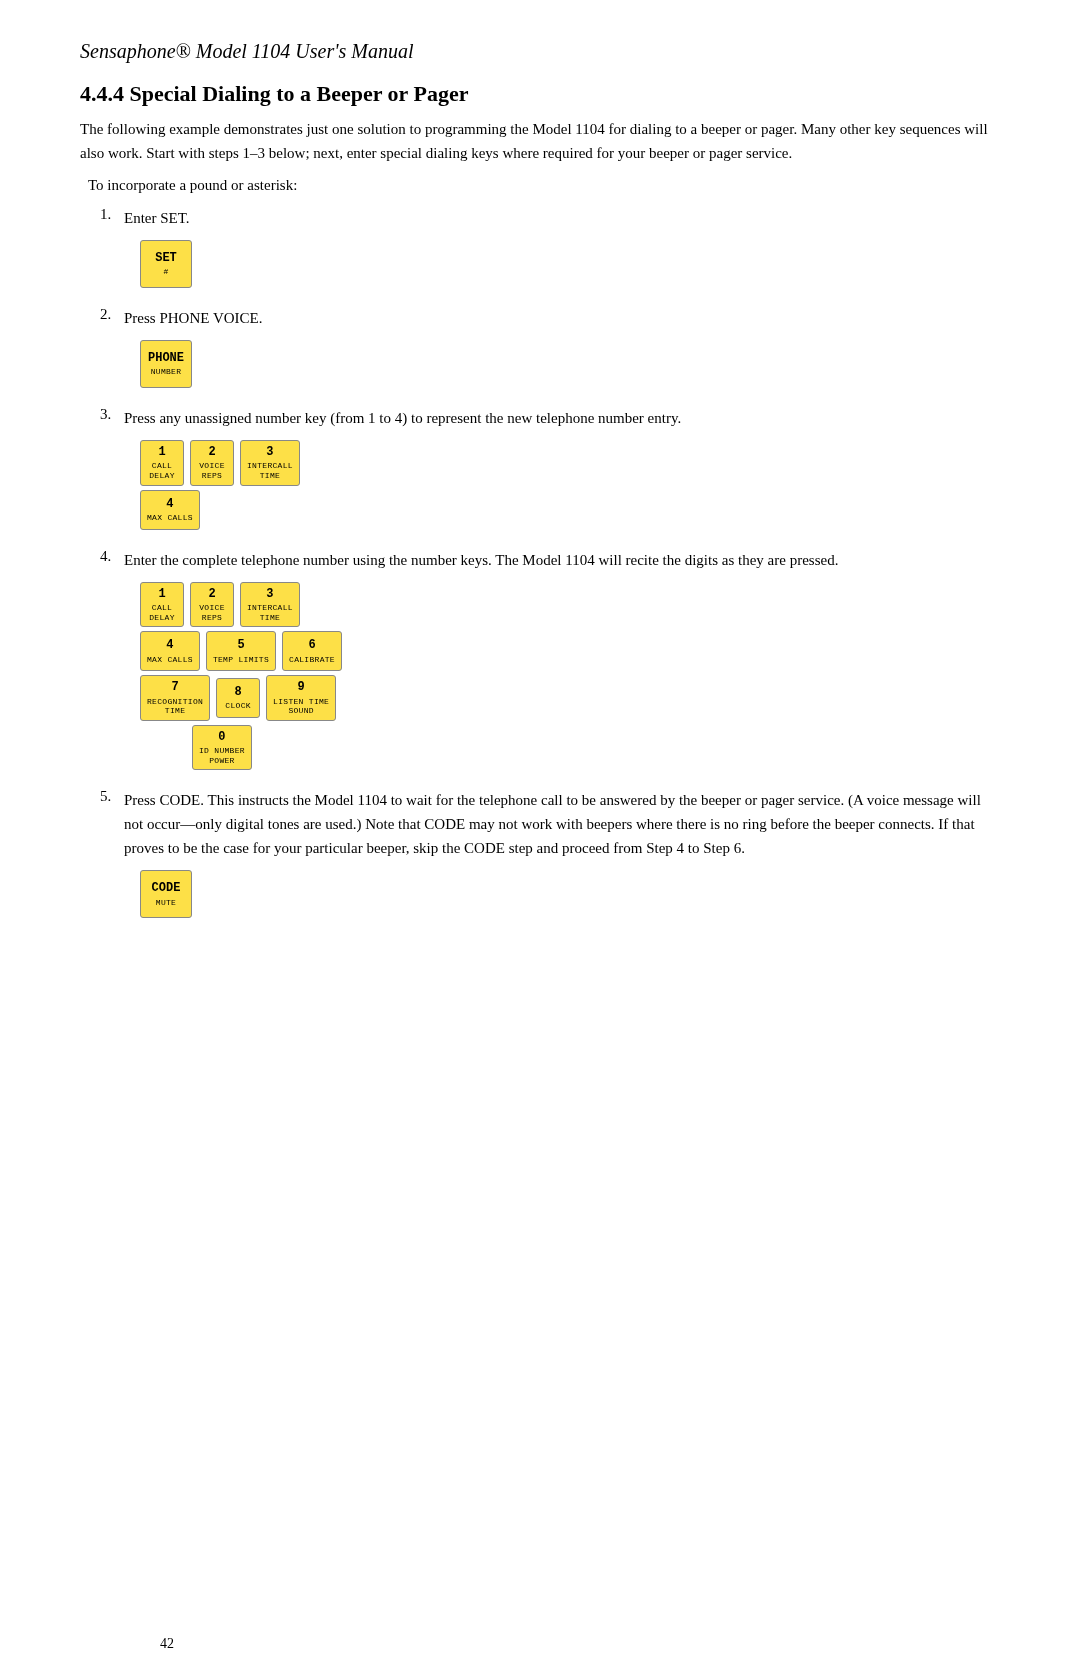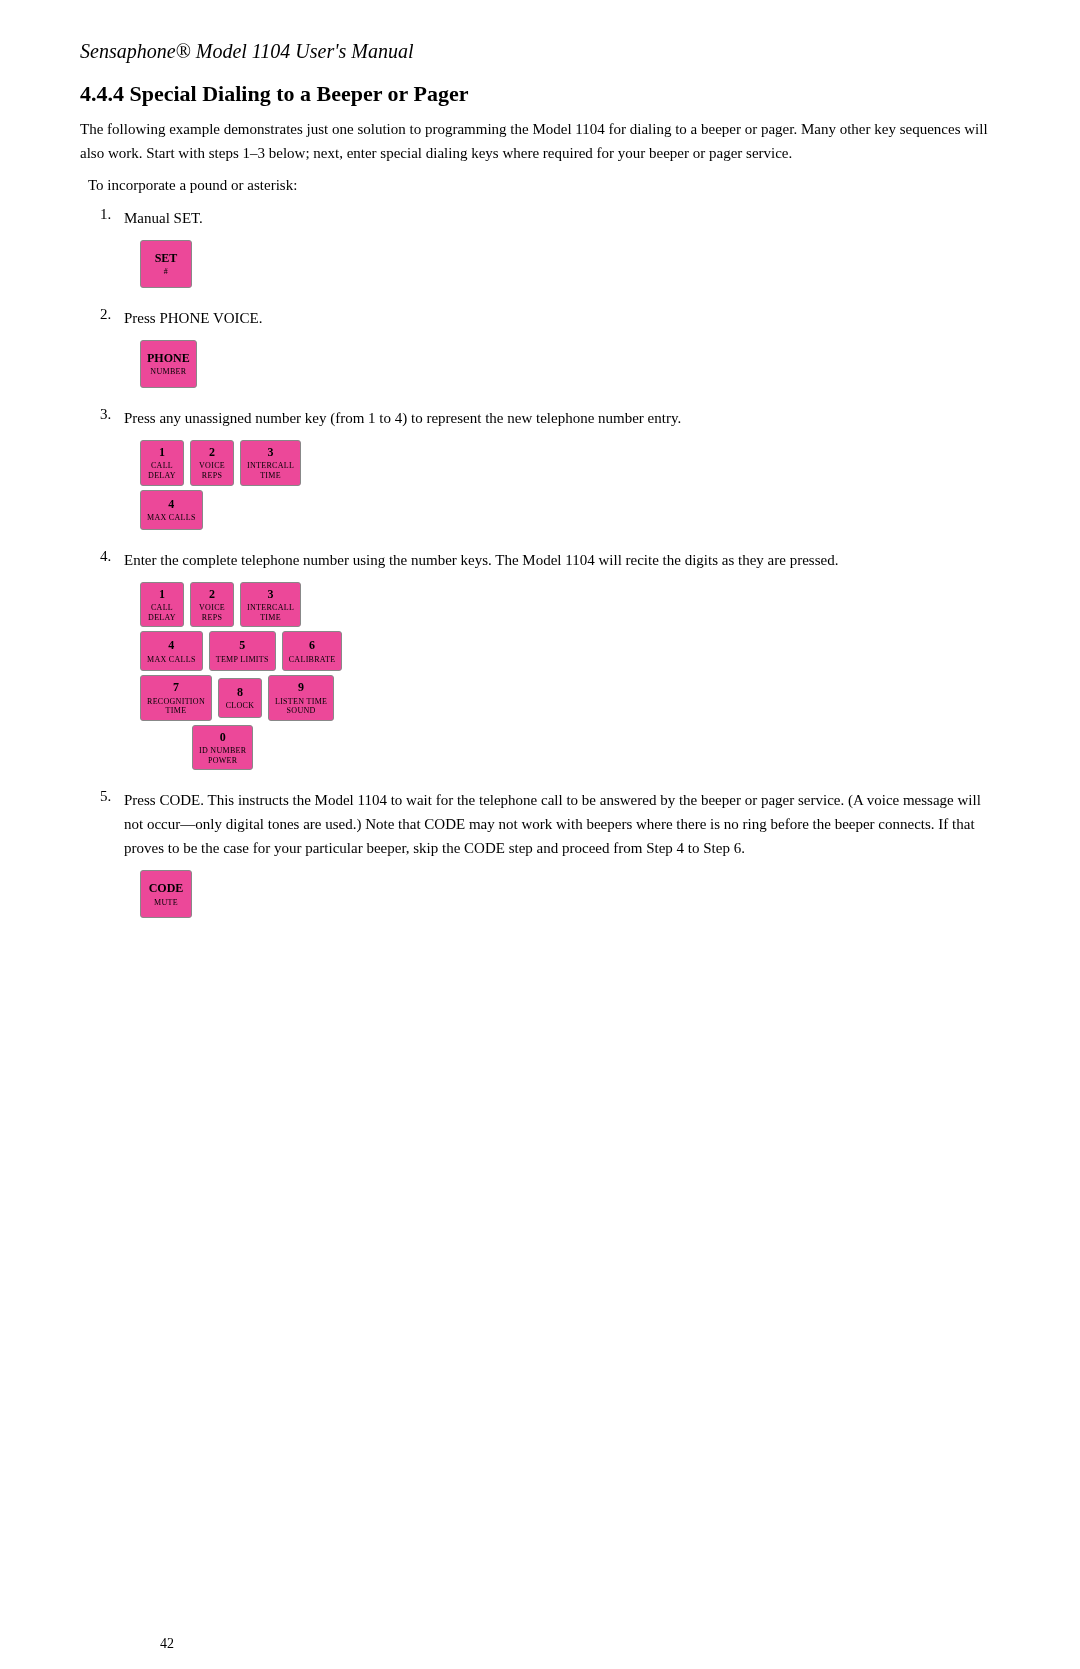--- a/index.html
+++ b/index.html
@@ -48,32 +48,32 @@
     }
     .step-text {
       font-size: 15px;
       line-height: 1.6;
     }
     .key-button {
       display: inline-flex;
       flex-direction: column;
       align-items: center;
       justify-content: center;
-      background: #ec4899;
+      background: #fde047;
       border: 1px solid #888;
       border-radius: 3px;
       padding: 4px 6px;
       min-width: 44px;
       min-height: 40px;
       font-size: 11px;
       font-weight: bold;
       line-height: 1.2;
       text-align: center;
       color: #000;
-      font-family: Liberation Serif, serif;
+      font-family: Liberation Mono, monospace;
     }
     .key-button .main-label {
       font-size: 12px;
       font-weight: bold;
     }
     .key-button .sub-label {
       font-size: 8px;
       font-weight: normal;
       text-transform: uppercase;
       letter-spacing: 0.3px;
@@ -132,21 +132,21 @@
     <span>4.4.4</span>&nbsp;<span>Special Dialing to a Beeper or Pager</span>
   </h2>
 
   <div class="body-text">The following example demonstrates just one solution to programming the Model 1104 for dialing to a beeper or pager. Many other key sequences will also work. Start with steps 1–3 below; next, enter special dialing keys where required for your beeper or pager service.</div>
 
   <div class="to-incorporate">To incorporate a pound or asterisk:</div>
 
   <div class="step">
     <div class="step-label">
       <span class="step-number">1.</span>
-      <span class="step-text">Manual SET.</span>
+      <span class="step-text">Enter SET.</span>
     </div>
     <div class="single-key-area">
       <div class="key-button large">
         <span class="main-label">SET</span>
         <span class="sub-label">#</span>
       </div>
     </div>
   </div>
 
   <div class="step">

